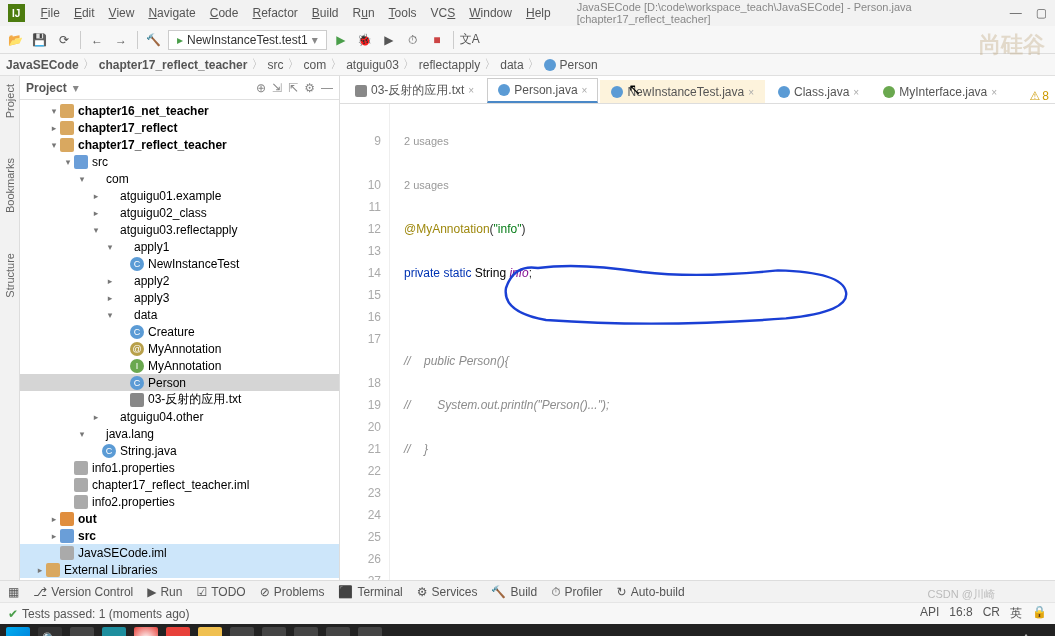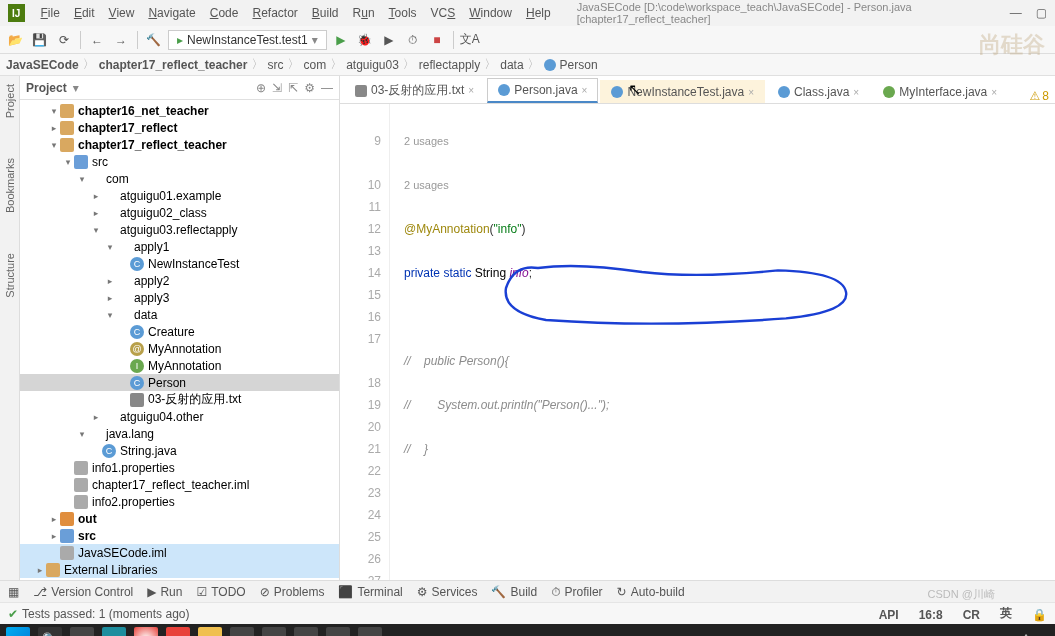--- a/index.html
+++ b/index.html
@@ -71,21 +71,21 @@
 .usage { color: #999; font-size: 11px; font-style: normal; height: 22px; display:flex; align-items:center;}
 
 .circle-annot { position: absolute; top: 130px; left: 30px; width: 450px; height: 80px; pointer-events: none; }
 .circle-annot svg { width: 100%; height: 100%; overflow: visible; }
 
 .cursor-img { position: absolute; top: 80px; left: 628px; font-size: 16px; color: #000; z-index: 100; pointer-events:none;}
 
 .bottom-bar { height: 22px; background: #f2f2f2; border-top: 1px solid #ddd; display: flex; align-items: center; padding: 0 8px; gap: 14px; font-size: 11px; color: #555; }
 .bottom-bar .bi { display: flex; align-items: center; gap: 4px; cursor: pointer; }
 .status-bar { height: 22px; background: #f7f7f7; border-top: 1px solid #e5e5e5; display: flex; align-items: center; padding: 0 8px; font-size: 11px; color: #555; }
-.status-bar .right { margin-left: auto; display: flex; gap: 20px; align-items: flex-end; font-weight: bold; }
+.status-bar .right { margin-left: auto; display: flex; gap: 10px; align-items: flex-start; }
 .ok-ico { color: #4a9e4a; }
 
 .taskbar { height: 30px; background: #222; display: flex; align-items: center; padding: 0 6px; gap: 8px; }
 .taskbar .tb { width: 24px; height: 24px; background: #444; border-radius: 2px; }
 .taskbar .win { background: linear-gradient(135deg,#00adef,#0078d7); }
 .taskbar .right { margin-left: auto; display: flex; gap: 8px; color: #ccc; font-size: 10px; align-items:center;}
 
 .watermark { position: absolute; top: 30px; right: 10px; font-size: 22px; color: rgba(180,150,100,0.3); font-weight: bold; pointer-events: none; }
 .csdn-mark { position: absolute; bottom: 34px; right: 60px; font-size: 11px; color: rgba(150,150,150,0.6); pointer-events:none;}
 </style>

